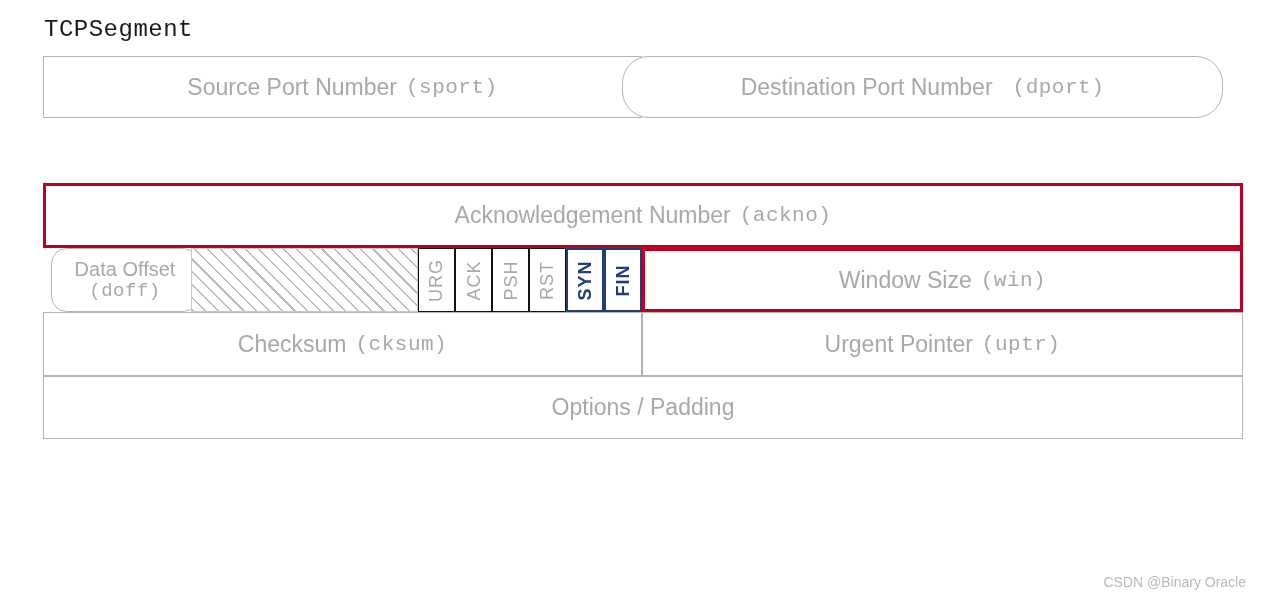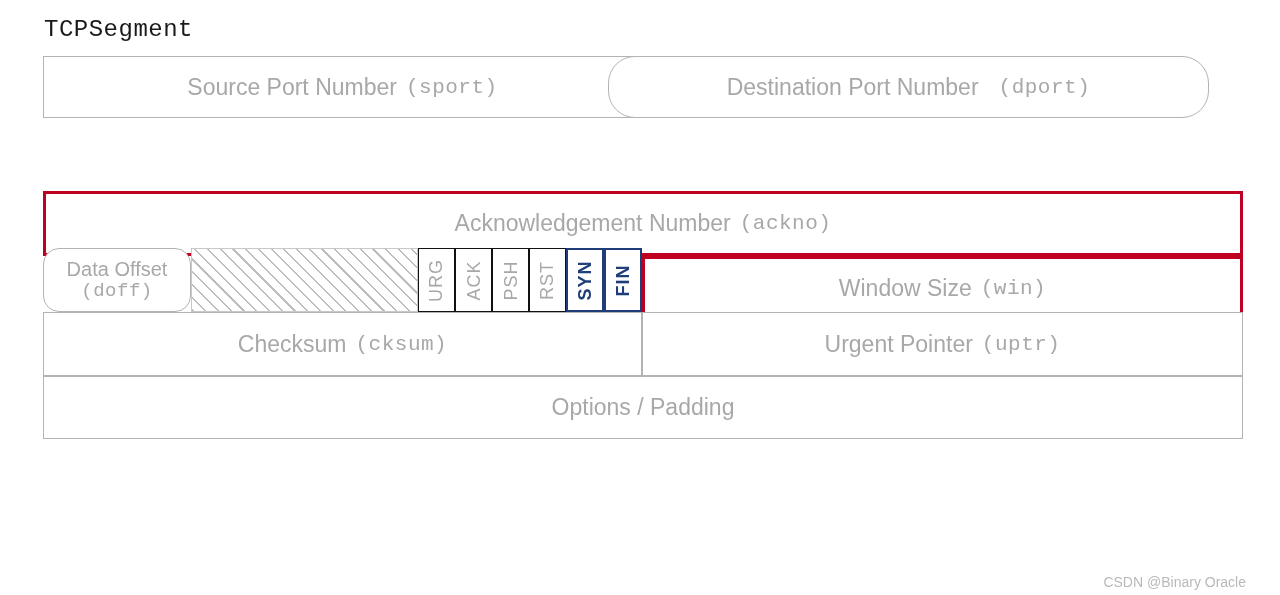--- a/index.html
+++ b/index.html
@@ -49,21 +49,21 @@
     background: #ffffff;
     display: flex;
     align-items: center;
     justify-content: center;
     text-align: center;
   }
 
   
   .b-thin   { border: 1px solid #b3b3b3; }
   .b-blue   { border: 3px solid #1f3e79; }
-  .b-red    { border: 3px solid #c00020; margin-top: 8px; }
+  .b-red    { border: 3px solid #c00020; }
   .b-black  { border: 1.5px solid #111111; }
   .b-blue-f { border: 2.5px solid #1f3e79; }
 
   
   .t-gray {
     color: #a8a8a8;
     font-size: 23px;
     font-weight: 400;
   }
   .t-blue {
@@ -136,37 +136,37 @@
 
 <div id="diagram-title">TCPSegment</div>
 
 <div id="segment-table">
 
   <div class="row" style="top:0px; height:62px;">
     <div class="cell b-thin" style="left:0px; top:0px; width:599px; height:62px;">
       <span class="t-gray">Source Port Number</span>
       <span class="t-gray mono" style="margin-left:9px;">(sport)</span>
     </div>
-    <div class="cell b-thin" style="left:565px; top:0px; width:601px; height:62px;border-radius:27px;">
+    <div class="cell b-thin" style="left:579px; top:0px; width:601px; height:62px;border-radius:27px;">
       <span class="t-gray">Destination Port Number</span>
       <span class="t-gray mono" style="margin-left:20px;">(dport)</span>
     </div>
   </div>
 
 
   <div class="row" style="top:127px; height:65px;">
     <div class="cell b-red" style="left:0px; top:0px; width:1200px; height:65px;">
       <span class="t-gray">Acknowledgement Number</span>
       <span class="t-gray mono" style="margin-left:9px;">(ackno)</span>
     </div>
   </div>
 
   <div class="row" style="top:192px; height:64px;">
 
-    <div class="cell b-thin label-stack" style="left:0px; top:0px; width:148px; height:64px;border-radius:16px;">
+    <div class="cell b-thin label-stack" style="left:8px; top:0px; width:148px; height:64px;border-radius:16px;">
       <span class="t-gray ln1">Data Offset</span>
       <span class="t-gray mono ln2">(doff)</span>
     </div>
 
     <div class="cell" id="reserved-cell" style="left:148px; top:0px; width:227px; height:64px;"></div>
 
     <div class="cell b-black flag-cell" style="left:375px; top:0px; width:37px; height:64px;">
       <span class="flag-text flag-off">URG</span>
     </div>
     <div class="cell b-black flag-cell" style="left:412px; top:0px; width:37px; height:64px;">

